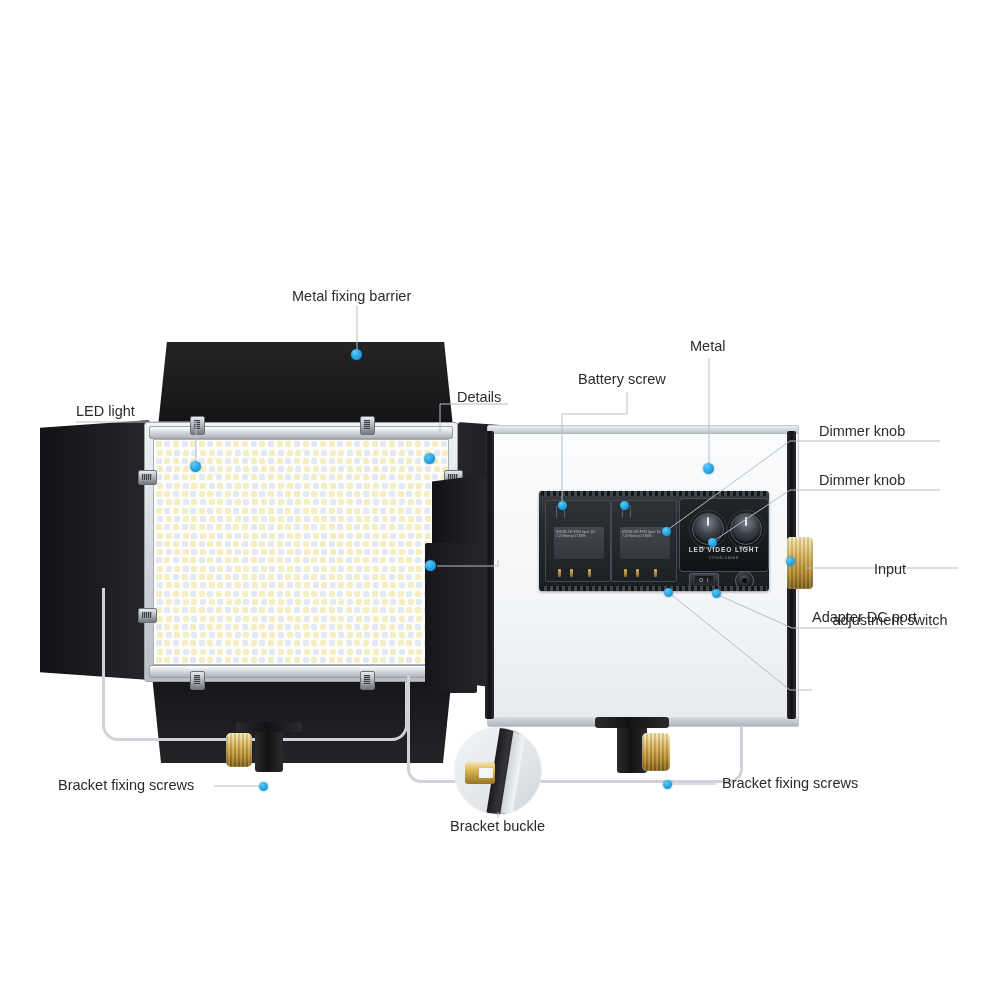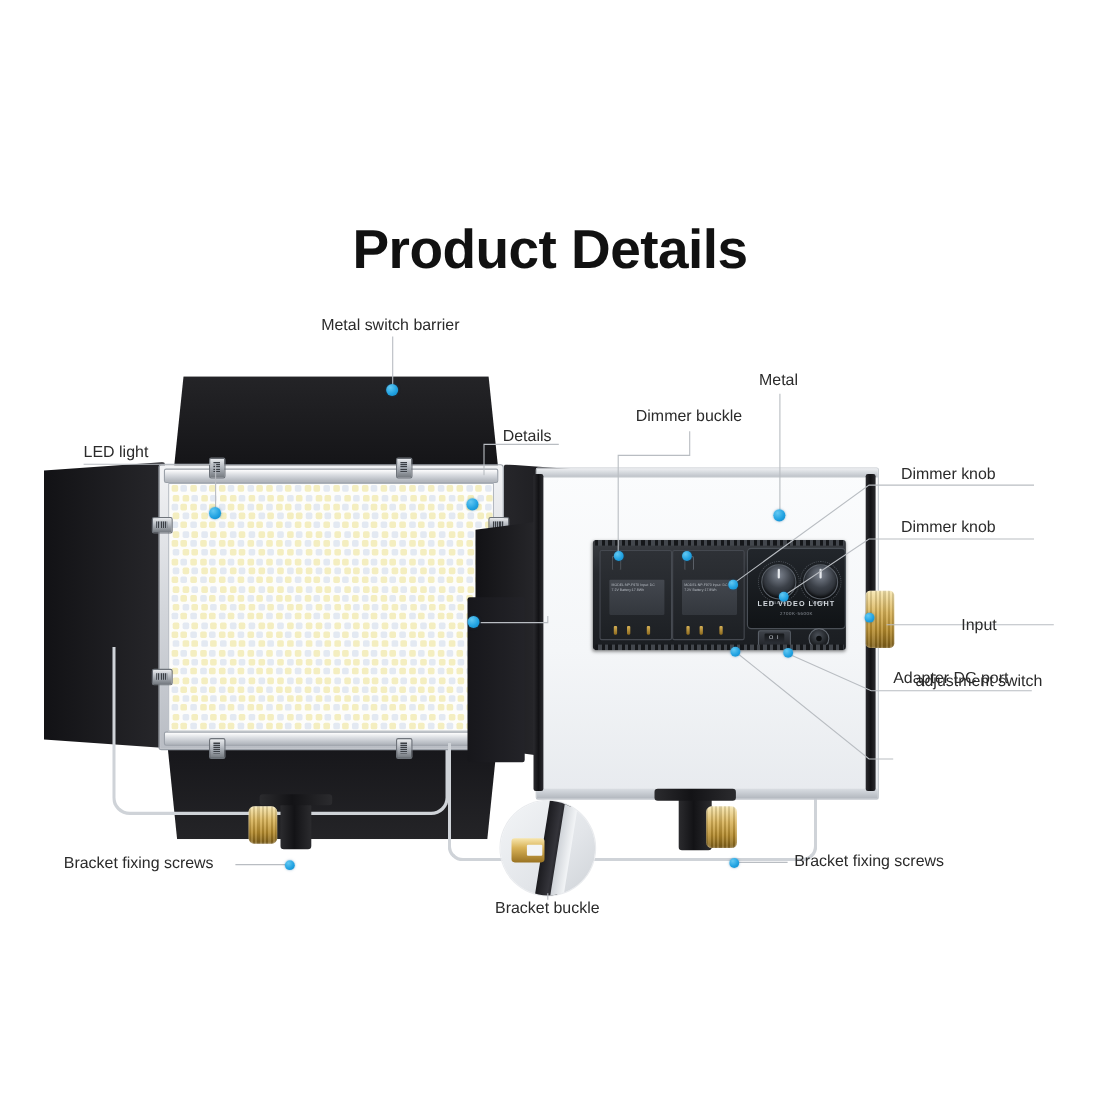--- a/index.html
+++ b/index.html
@@ -307,21 +307,20 @@
   #mag-gold:after{
     content:"";position:absolute;left:14px;top:6px;width:14px;height:10px;
     background:#f3f5f7;border-radius:1px;
   }
 </style>
 </head>
 <body>
 
 <div id="stage">
 
-  <div id="page-title">Product Details</div>
 
   <div id="left-light">
 
     <div class="barn" id="bd-top"></div>
     <div class="barn" id="bd-left"></div>
     <div class="barn" id="bd-right"></div>
     <div class="barn" id="bd-bottom"></div>
 
     <div id="left-bracket"></div>
 
@@ -1380,27 +1379,27 @@
   <div class="dot sm" style="left:620px;top:501px;"></div>
   <div class="dot" style="left:703px;top:463px;"></div>
   <div class="dot sm" style="left:662px;top:527px;"></div>
   <div class="dot sm" style="left:708px;top:538px;"></div>
   <div class="dot sm" style="left:786px;top:557px;"></div>
   <div class="dot sm" style="left:712px;top:589px;"></div>
   <div class="dot sm" style="left:664px;top:588px;"></div>
   <div class="dot sm" style="left:259px;top:782px;"></div>
   <div class="dot sm" style="left:663px;top:780px;"></div>
 
-  <div class="callout" style="left:292px;top:288px;">Metal switch barrier</div>
+  <div class="callout" style="left:292px;top:288px;">Metal fixing barrier</div>
 
   <div class="callout" style="left:76px;top:403px;">LED light</div>
 
   <div class="callout" style="left:457px;top:389px;">Details</div>
 
-  <div class="callout" style="left:578px;top:371px;">Dimmer buckle</div>
+  <div class="callout" style="left:578px;top:371px;">Battery screw</div>
 
   <div class="callout" style="left:690px;top:338px;">Metal</div>
 
   <div class="callout" style="left:819px;top:423px;">Dimmer knob</div>
 
   <div class="callout" style="left:819px;top:472px;">Dimmer knob</div>
 
   <div class="callout" style="left:822px;top:527px;width:136px;text-align:center;">
     <div>Input</div>
     <div>adjustment switch</div>

